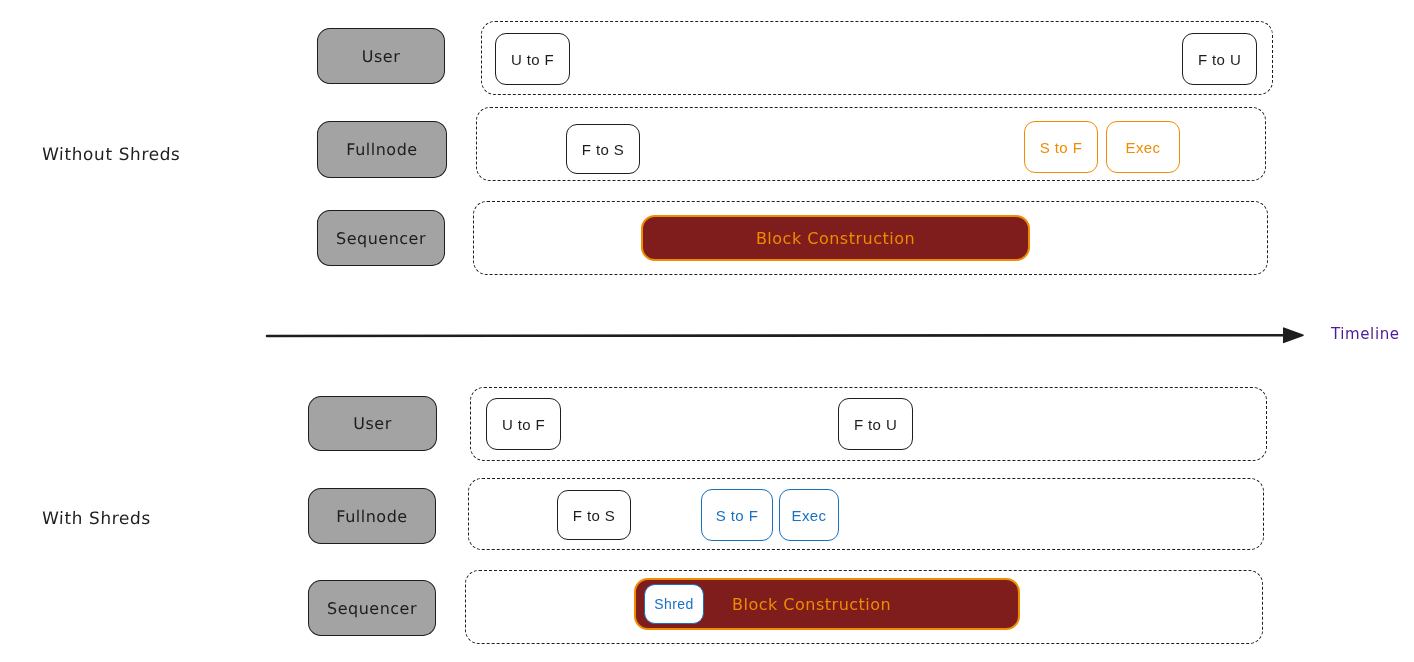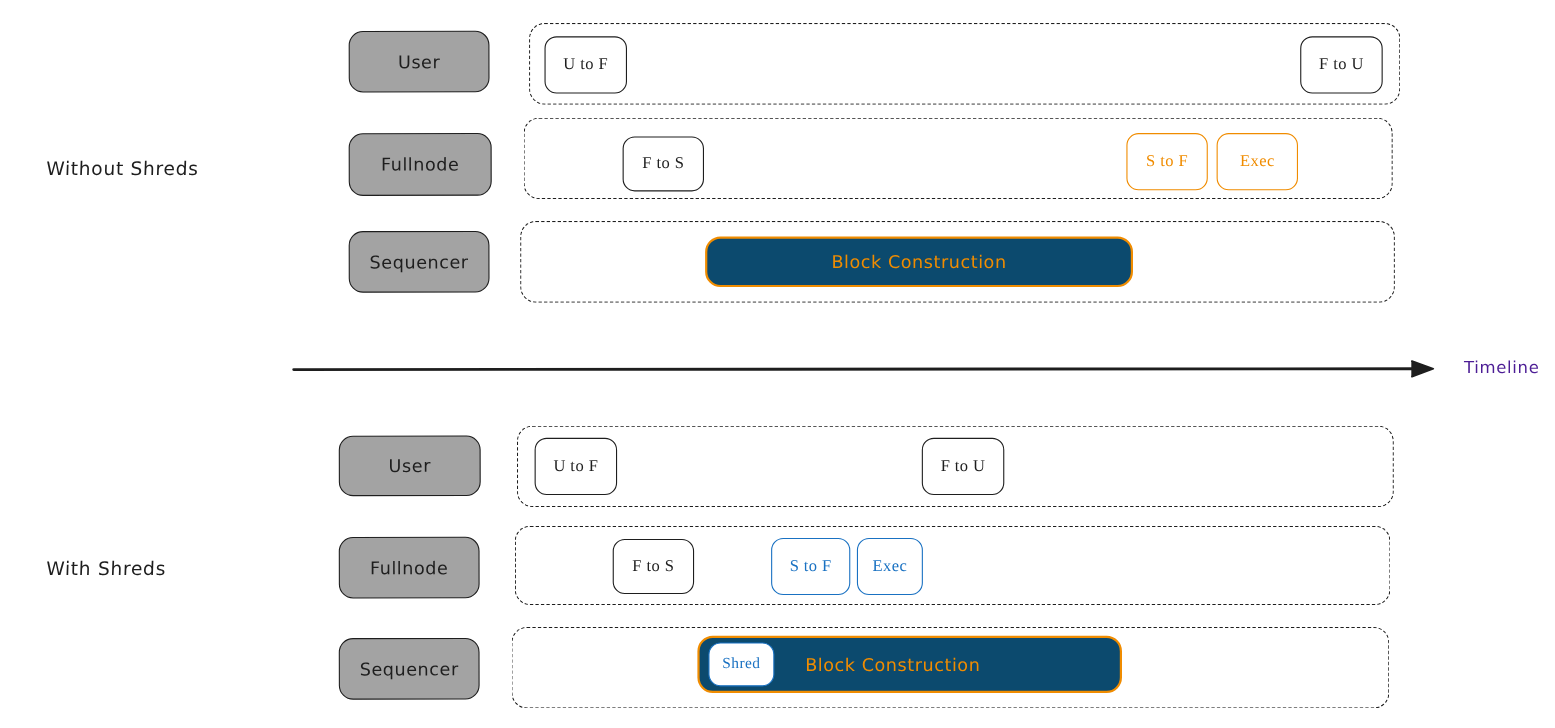--- a/index.html
+++ b/index.html
@@ -57,21 +57,21 @@
 
   
   .chip {
     position: absolute;
     box-sizing: border-box;
     border-radius: 11px;
     background: #ffffff;
     display: flex;
     align-items: center;
     justify-content: center;
-    font-family: Liberation Serif, serif;
+    font-family: Liberation Sans, sans-serif;
     font-size: 15px;
     letter-spacing: 0.4px;
     white-space: nowrap;
   }
   .chip.black {
     border: 1.9px solid #1e1e1e;
     color: #1e1e1e;
   }
   .chip.orange {
     border: 1.9px solid #f08c00;
@@ -81,21 +81,21 @@
     border: 1.9px solid #1971c2;
     color: #1971c2;
   }
 
   
   .band {
     position: absolute;
     box-sizing: border-box;
     border: 2px solid #f08c00;
     border-radius: 14px;
-    background: #0c4a6e;
+    background: #7f1d1d;
     display: flex;
     align-items: center;
     font-family: "DejaVu Sans", sans-serif;
     font-size: 16px;
     color: #f08c00;
     letter-spacing: 0.5px;
     text-align: center;
   }
   .band.centered { justify-content: center; }
   .band .band-text { white-space: nowrap; }

